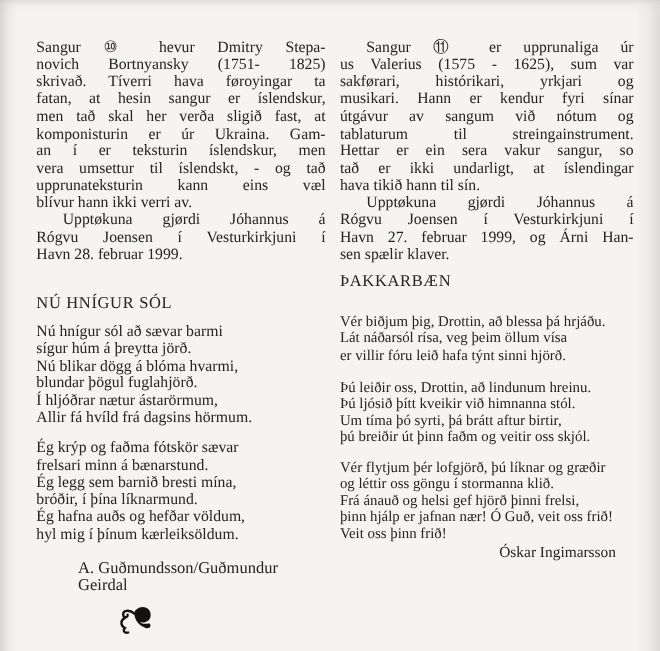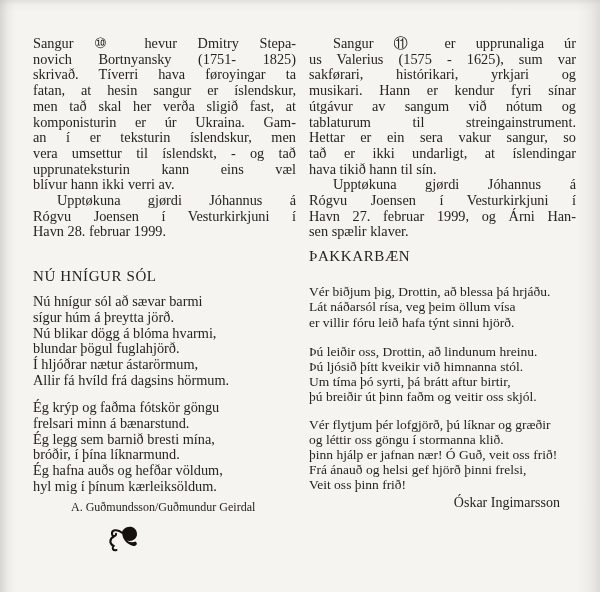--- a/index.html
+++ b/index.html
@@ -47,23 +47,23 @@
   .poem .line { white-space: nowrap; }
   .poem-right { font-size: 13.5px; line-height: 15.2px; }
 
   .st-l1 { margin-top: 9px; }
   .st-l2 { margin-top: 12px; }
   .st-r1 { margin-top: 19px; }
   .st-r2 { margin-top: 14px; }
   .st-r3 { margin-top: 12px; }
 
   .attrib-left {
-    margin-top: 5px;
+    margin-top: 15px;
     padding-left: 38px;
-    font-size: 12px;
+    font-size: 15px;
     line-height: 15px;
   }
   .attrib-right {
     margin-top: 2px;
     padding-right: 16px;
     font-size: 14px;
     text-align: right;
     line-height: 16px;
   }
   .ornament {
@@ -101,21 +101,21 @@
 
     <div class="poem st-l1">
         <div class="line">Nú hnígur sól að sævar barmi</div>
         <div class="line">sígur húm á þreytta jörð.</div>
         <div class="line">Nú blikar dögg á blóma hvarmi,</div>
         <div class="line">blundar þögul fuglahjörð.</div>
         <div class="line">Í hljóðrar nætur ástarörmum,</div>
         <div class="line">Allir fá hvíld frá dagsins hörmum.</div>
       </div>
     <div class="poem st-l2">
-        <div class="line">Ég krýp og faðma fótskör göngu</div>
+        <div class="line">Ég krýp og faðma fótskör sævar</div>
         <div class="line">frelsari minn á bænarstund.</div>
         <div class="line">Ég legg sem barnið bresti mína,</div>
         <div class="line">bróðir, í þína líknarmund.</div>
         <div class="line">Ég hafna auðs og hefðar völdum,</div>
         <div class="line">hyl mig í þínum kærleiksöldum.</div>
       </div>
 
     <div class="attrib-left">A. Guðmundsson/Guðmundur Geirdal</div>
 
     <svg class="ornament" viewBox="0 0 40 30" xmlns="http://www.w3.org/2000/svg">
@@ -152,21 +152,21 @@
       </div>
     <div class="poem poem-right st-r2">
         <div class="line">Þú leiðir oss, Drottin, að lindunum hreinu.</div>
         <div class="line">Þú ljósið þítt kveikir við himnanna stól.</div>
         <div class="line">Um tíma þó syrti, þá brátt aftur birtir,</div>
         <div class="line">þú breiðir út þinn faðm og veitir oss skjól.</div>
       </div>
     <div class="poem poem-right st-r3">
         <div class="line">Vér flytjum þér lofgjörð, þú líknar og græðir</div>
         <div class="line">og léttir oss göngu í stormanna klið.</div>
+        <div class="line">Frá ánauð og helsi gef hjörð þinni frelsi,</div>
         <div class="line">þinn hjálp er jafnan nær! Ó Guð, veit oss frið!</div>
-        <div class="line">Frá ánauð og helsi gef hjörð þinni frelsi,</div>
         <div class="line">Veit oss þinn frið!</div>
       </div>
 
     <div class="attrib-right">Óskar Ingimarsson</div>
   </div>
 
 </div>
 
 </body></html>

